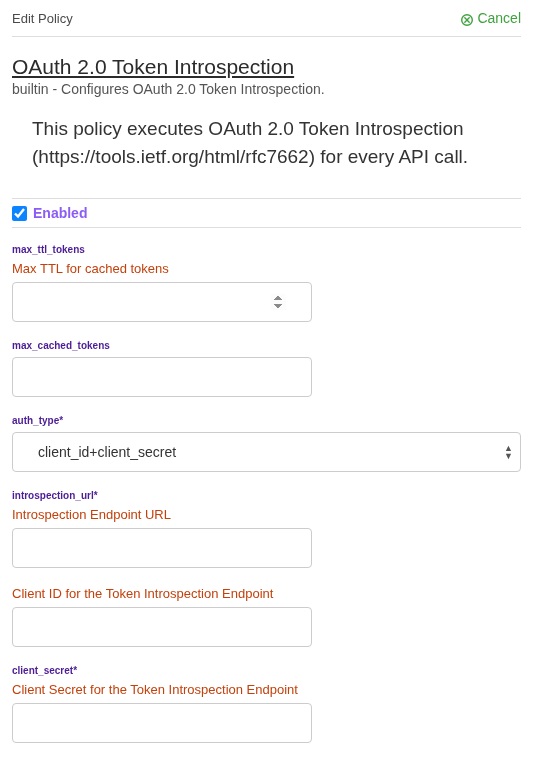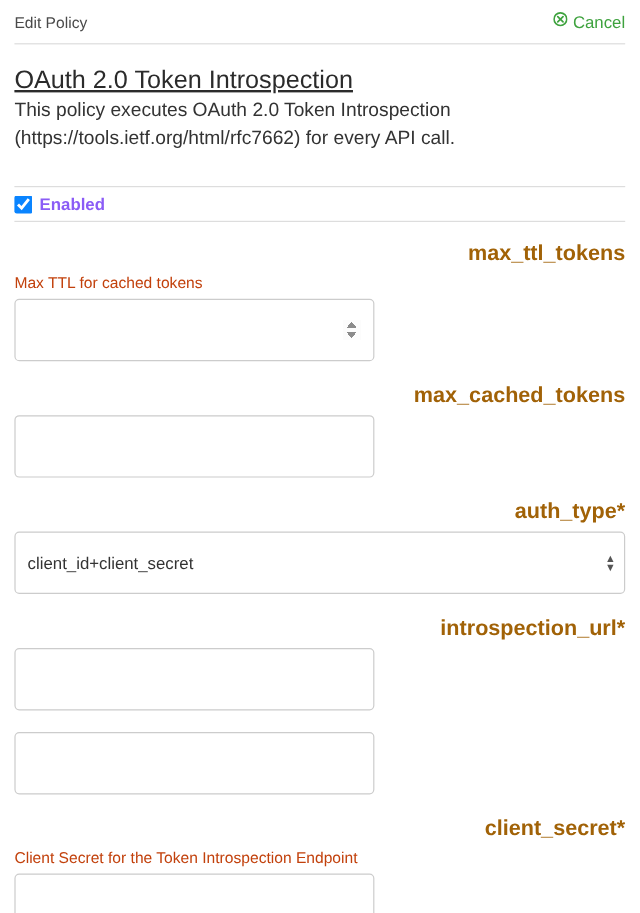--- a/index.html
+++ b/index.html
@@ -22,21 +22,21 @@
   }
   .header-title {
     font-size: 13px;
     font-weight: 400;
     color: #4a4a4a;
   }
   .cancel-link {
     color: #3ea23e;
     font-size: 14px;
     display: inline-flex;
-    align-items: flex-start;
+    align-items: flex-end;
     gap: 4px;
     cursor: pointer;
   }
   .cancel-link .icon {
     display: inline-flex;
     align-items: center;
     justify-content: center;
     width: 12px;
     height: 12px;
   }
@@ -52,24 +52,25 @@
     margin-bottom: 2px;
     text-decoration: underline;
   }
   .policy-subtitle {
     font-size: 14px;
     color: #555;
     margin-bottom: 18px;
   }
   .policy-subtitle .type-seg { color: #555; }
   .policy-desc {
-    font-size: 16px;
+    font-size: 19px;
     color: #333;
     line-height: 1.45;
     margin-bottom: 28px;
+    margin-left: 20px;
   }
   .enabled-block {
     border-top: 1px solid #ddd;
     border-bottom: 1px solid #ddd;
     padding: 6px 0 6px 0;
     margin-bottom: 16px;
     display: flex;
     align-items: center;
     gap: 6px;
   }
@@ -81,37 +82,36 @@
   }
   .enabled-label {
     font-weight: 700;
     color: #8b5cf6;
   }
   .field {
     margin-bottom: 18px;
   }
   .field-name {
     font-weight: 700;
-    font-size: 18px;
-    color: #a16207;
+    font-size: 10px;
+    color: #4c1d95;
     margin-bottom: 6px;
-    text-align: right;
   }
   .field-help {
     font-size: 13px;
     color: #c2410c;
     margin-bottom: 6px;
   }
   .text-input, .select-input {
     width: 300px;
-    height: 52px;
+    height: 40px;
     border: 1px solid #ccc;
     border-radius: 4px;
     font-size: 14px;
-    padding: 6px 10px;
+    padding: 6px 25px;
     background: #fff;
     color: #333;
   }
   .text-input.wide-num {
     width: 300px;
     position: relative;
   }
   .num-wrap {
     position: relative;
     width: 300px;
@@ -160,20 +160,25 @@
           <line x1="8.2" y1="3.8" x2="3.8" y2="8.2" stroke="#3ea23e" stroke-width="1.4" stroke-linecap="round"></line>
         </svg>
       </span>
       <span>Cancel</span>
     </div>
   </div>
 
   <hr class="header-sep">
 
   <div class="policy-title">OAuth 2.0 Token Introspection</div>
+  <div class="policy-subtitle">
+    <span class="type-seg">builtin</span>
+    <span>-</span>
+    <span>Configures OAuth 2.0 Token Introspection.</span>
+  </div>
 
   <div class="policy-desc">This policy executes OAuth 2.0 Token Introspection (https://tools.ietf.org/html/rfc7662) for every API call.</div>
 
   <div class="enabled-block">
     <input type="checkbox" checked="" style="">
     <span class="enabled-label">Enabled</span>
   </div>
 
   <div class="field">
     <div class="field-name">max_ttl_tokens</div>
@@ -196,24 +201,26 @@
       </select>
       <span class="select-arrows">
         <span>▲</span>
           <span>▼</span>
       </span>
     </div>
   </div>
 
   <div class="field">
     <div class="field-name">introspection_url*</div>
-    <input type="text" class="text-input" value="" style="">
-  </div>
-
-  <div class="field">
+    <div class="field-help">Introspection Endpoint URL</div>
+    <input type="text" class="text-input" value="" style="">
+  </div>
+
+  <div class="field">
+    <div class="field-help">Client ID for the Token Introspection Endpoint</div>
     <input type="text" class="text-input" value="" style="">
   </div>
 
   <div class="field">
     <div class="field-name">client_secret*</div>
     <div class="field-help">Client Secret for the Token Introspection Endpoint</div>
     <input type="text" class="text-input" value="" style="">
   </div>
 
 </div>

